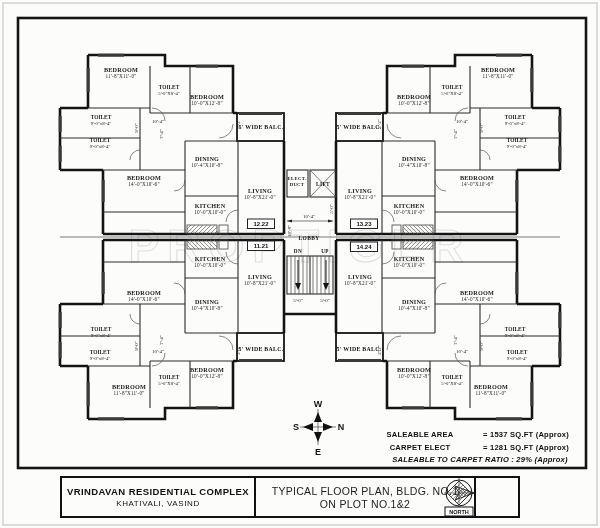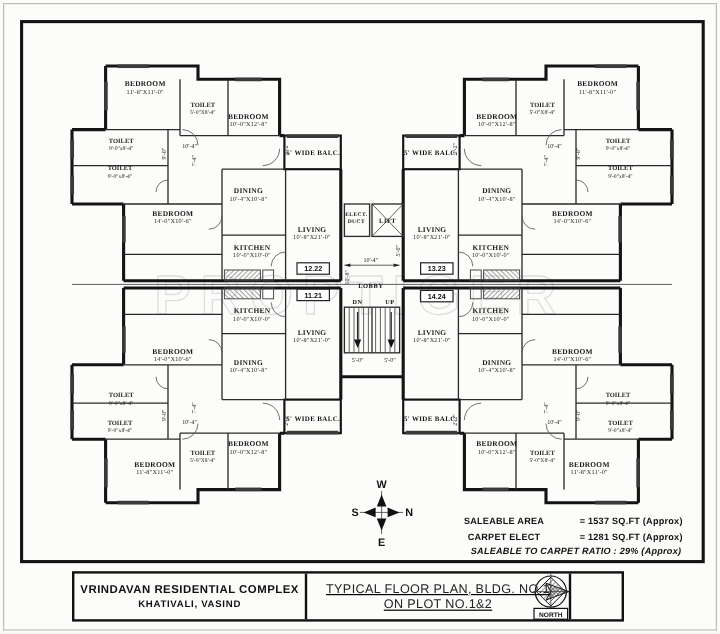--- a/index.html
+++ b/index.html
@@ -20,23 +20,23 @@
   .w0{stroke:#444;stroke-width:.7;fill:none;}
   .win{fill:#3a3a3a;}
   .arc{stroke:#555;stroke-width:.7;fill:none;}
   .wm{font:700 46px "Liberation Sans",sans-serif;fill:none;stroke:#dedede;stroke-width:1.1;letter-spacing:8px;}
   .cmp{font:700 9px "Liberation Sans",sans-serif;fill:#111;}
   
   #titleblock{position:absolute;left:20px;top:476px;width:460px;height:42px;
     border:2px solid #111;display:flex;background:transparent;box-sizing:border-box;margin-left:40px;}
   .tb-cell1{width:192px;display:flex;flex-direction:column;justify-content:center;align-items:center;box-sizing:border-box;}
   .tb-name{font-weight:700;font-size:9.5px;letter-spacing:.4px;color:#111;}
-  .tb-loc{font-weight:700;font-size:8px;letter-spacing:.6px;color:#111;margin-top:2px;}
+  .tb-loc{font-weight:400;font-size:8px;letter-spacing:.6px;color:#111;margin-top:2px;}
   .tb-cell2{flex:1;border-left:2px solid #111;border-right:2px solid #111;
-    display:flex;flex-direction:column;justify-content:center;align-items:center;box-sizing:border-box;text-decoration:underline;}
+    display:flex;flex-direction:column;justify-content:center;align-items:center;box-sizing:border-box;}
   .tb-t1,.tb-t2{font-size:10.5px;color:#222;font-stretch:condensed;letter-spacing:.3px;}
   .tb-t2{margin-top:1px;}
   .tb-cell3{width:42px;}
   
   #areas{position:absolute;right:14px;top:429px;width:212px;color:#111;
     font-size:7.6px;font-weight:700;letter-spacing:.2px;line-height:12.5px;text-align:center;}
   .ar-row{display:flex;}
   .ar-l{width:92px;}
   .ar-v{flex:1;}
   .ar-r{white-space:nowrap;font-style:italic;}

